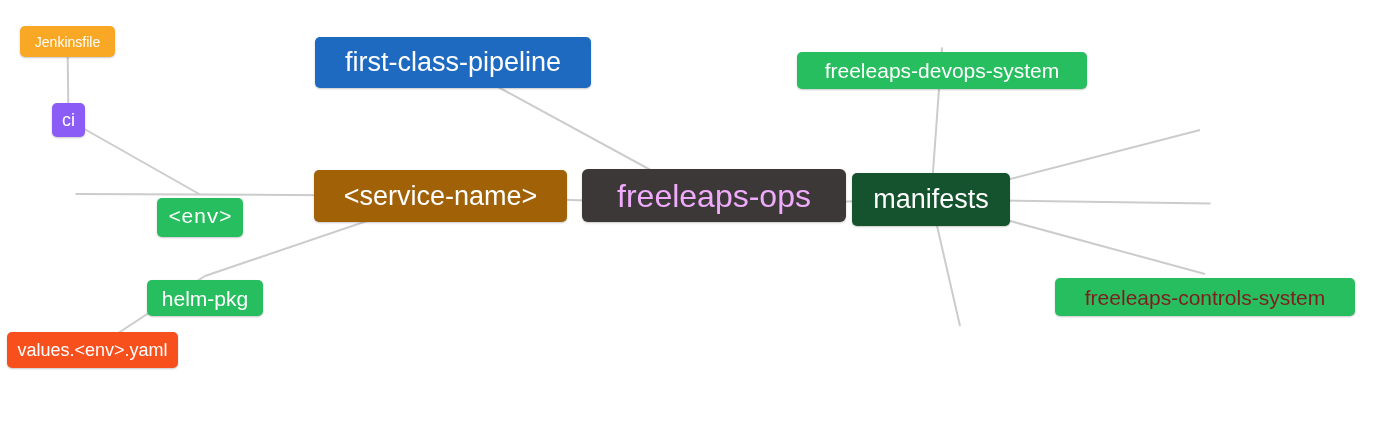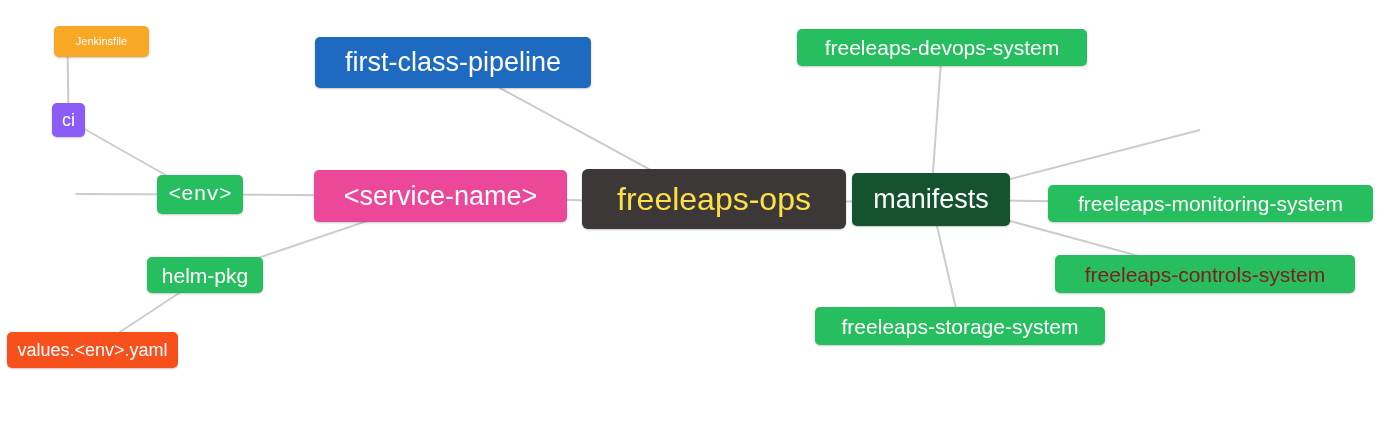--- a/index.html
+++ b/index.html
@@ -30,23 +30,23 @@
     color: #ffffff;
     white-space: nowrap;
     border-radius: 5px;
     box-shadow: 0 1px 2px rgba(0,0,0,0.22);
     cursor: pointer;
     line-height: 1;
     padding: 0 4px;
   }
   .node--root   { font-size: 32px; border-radius: 6px; }
   .node--branch { font-size: 27px; }
-  .node--green  { font-size: 21px; }
+  .node--green  { font-size: 21px; margin-top: 23px; }
   .node--red    { font-size: 18px; }
-  .node--amber  { font-size: 11px; margin-left: 34px; }
+  .node--amber  { font-size: 14px; }
 </style>
 </head>
 <body>
 
 <div class="canvas" style="width: 1390px; height: 421px; background: rgb(255, 255, 255);">
     <svg width="1390" height="421" class="edges-layer">
       <line x1="67.5" y1="41.5" x2="68.5" y2="120" stroke="#cccccc" stroke-width="2"></line>
       <line x1="68.5" y1="120" x2="200" y2="194.5" stroke="#cccccc" stroke-width="2"></line>
       <line x1="75.5" y1="194" x2="200" y2="194.5" stroke="#cccccc" stroke-width="2"></line>
       <line x1="200" y1="194.5" x2="440.5" y2="196" stroke="#cccccc" stroke-width="2"></line>
@@ -60,20 +60,18 @@
       <line x1="931" y1="199.5" x2="1210.5" y2="203.5" stroke="#cccccc" stroke-width="2"></line>
       <line x1="931" y1="199.5" x2="1205" y2="274" stroke="#cccccc" stroke-width="2"></line>
       <line x1="931" y1="199.5" x2="960" y2="326" stroke="#cccccc" stroke-width="2"></line>
     </svg>
     <div class="node node--amber" style="left: 20px; top: 26px; width: 95px; height: 31px; background: rgb(249, 168, 37); color: rgb(255, 255, 255);">Jenkinsfile</div>
     <div class="node node--red" style="left: 52px; top: 103px; width: 33px; height: 34px; background: #8b5cf6; color: rgb(255, 255, 255);">ci</div>
     <div class="node node--green" style="left: 157px; top: 175px; width: 86px; height: 39px; background: rgb(39, 190, 95); color: rgb(255, 255, 255); font-family: Liberation Mono, monospace;">&lt;env&gt;</div>
     <div class="node node--green" style="left: 147px; top: 257px; width: 116px; height: 36px; background: rgb(39, 190, 95); color: rgb(255, 255, 255);">helm-pkg</div>
     <div class="node node--red" style="left: 7px; top: 332px; width: 171px; height: 36px; background: rgb(247, 80, 29); color: rgb(255, 255, 255);">values.&lt;env&gt;.yaml</div>
     <div class="node node--branch" style="left: 315px; top: 37px; width: 276px; height: 51px; background: rgb(30, 106, 193); color: rgb(255, 255, 255);">first-class-pipeline</div>
-    <div class="node node--branch" style="left: 314px; top: 170px; width: 253px; height: 52px; background: #ec4899; color: rgb(255, 255, 255);">&lt;service-name&gt;</div>
-    <div class="node node--root" style="left: 582px; top: 169px; width: 264px; height: 60px; background: rgb(59, 56, 55); color: #fde047;">freeleaps-ops</div>
+    <div class="node node--branch" style="left: 314px; top: 170px; width: 253px; height: 52px; background: #a16207; color: rgb(255, 255, 255);">&lt;service-name&gt;</div>
+    <div class="node node--root" style="left: 582px; top: 169px; width: 264px; height: 53px; background: rgb(59, 56, 55); color: #f0abfc;">freeleaps-ops</div>
     <div class="node node--branch" style="left: 852px; top: 173px; width: 158px; height: 53px; background: #14532d; color: rgb(255, 255, 255);">manifests</div>
     <div class="node node--green" style="left: 797px; top: 29px; width: 290px; height: 37px; background: rgb(39, 190, 95); color: rgb(255, 255, 255);">freeleaps-devops-system</div>
-    <div class="node node--green" style="left: 1048px; top: 185px; width: 325px; height: 37px; background: rgb(39, 190, 95); color: rgb(255, 255, 255);">freeleaps-monitoring-system</div>
     <div class="node node--green" style="left: 1055px; top: 255px; width: 300px; height: 38px; background: rgb(39, 190, 95); color: #7f1d1d;">freeleaps-controls-system</div>
-    <div class="node node--green" style="left: 815px; top: 307px; width: 290px; height: 38px; background: rgb(39, 190, 95); color: rgb(255, 255, 255);">freeleaps-storage-system</div>
   </div>
 
 </body></html>

